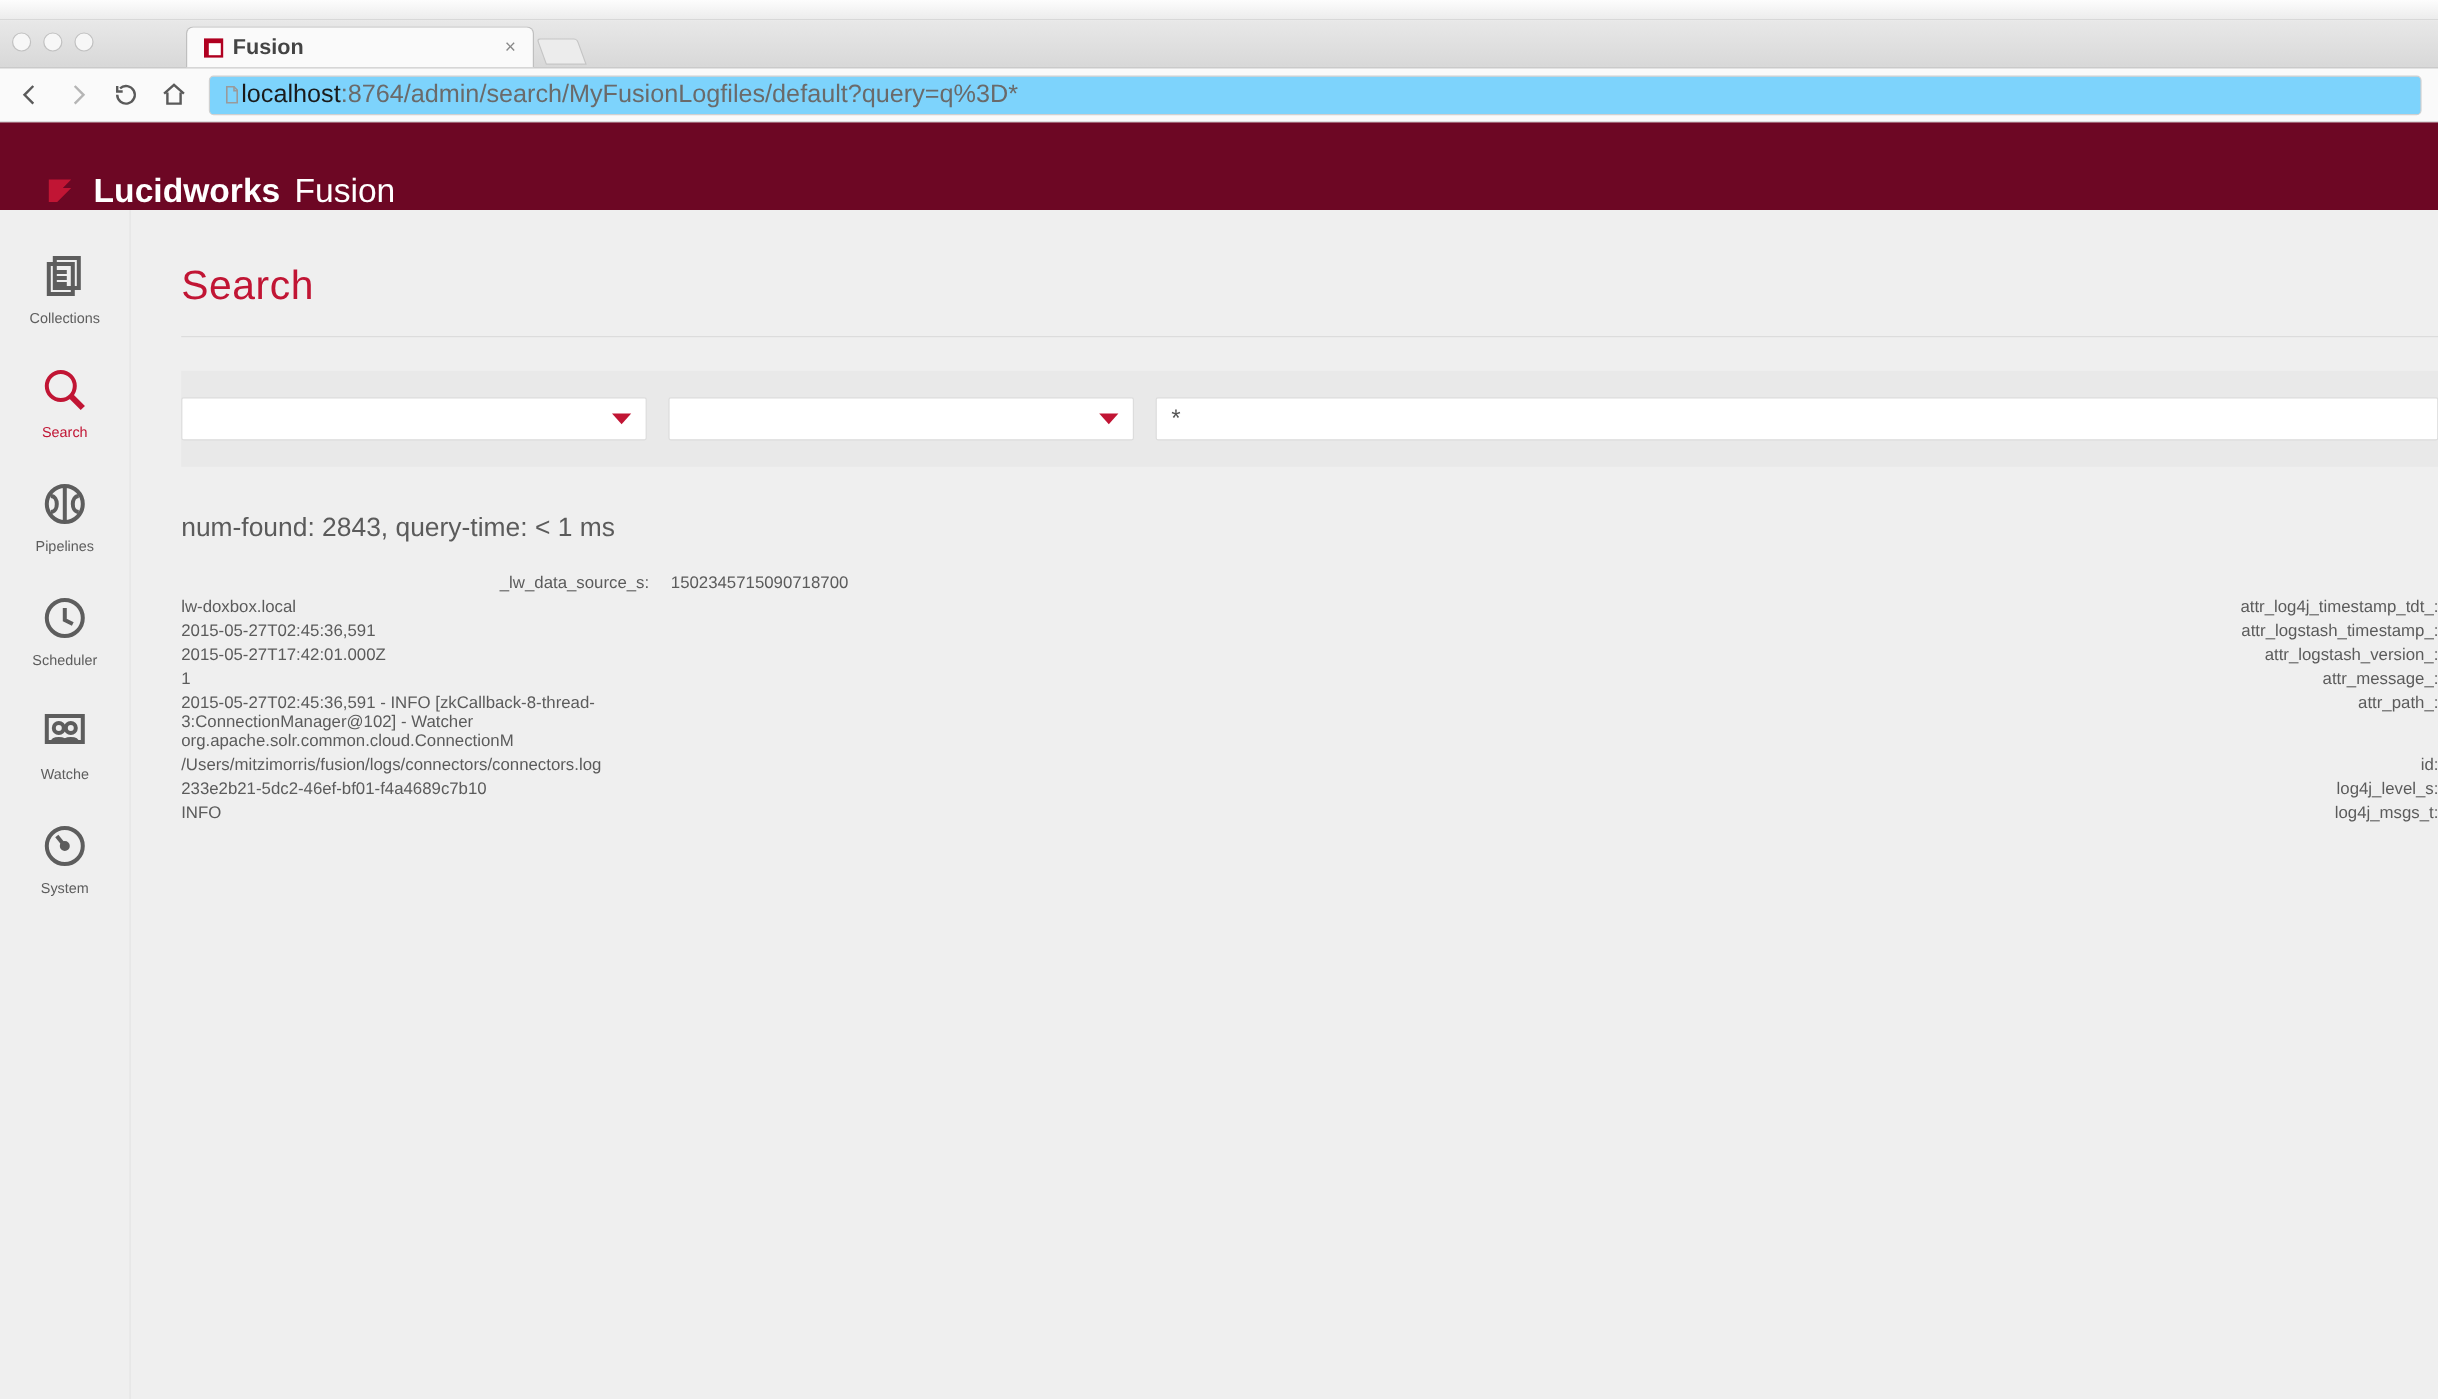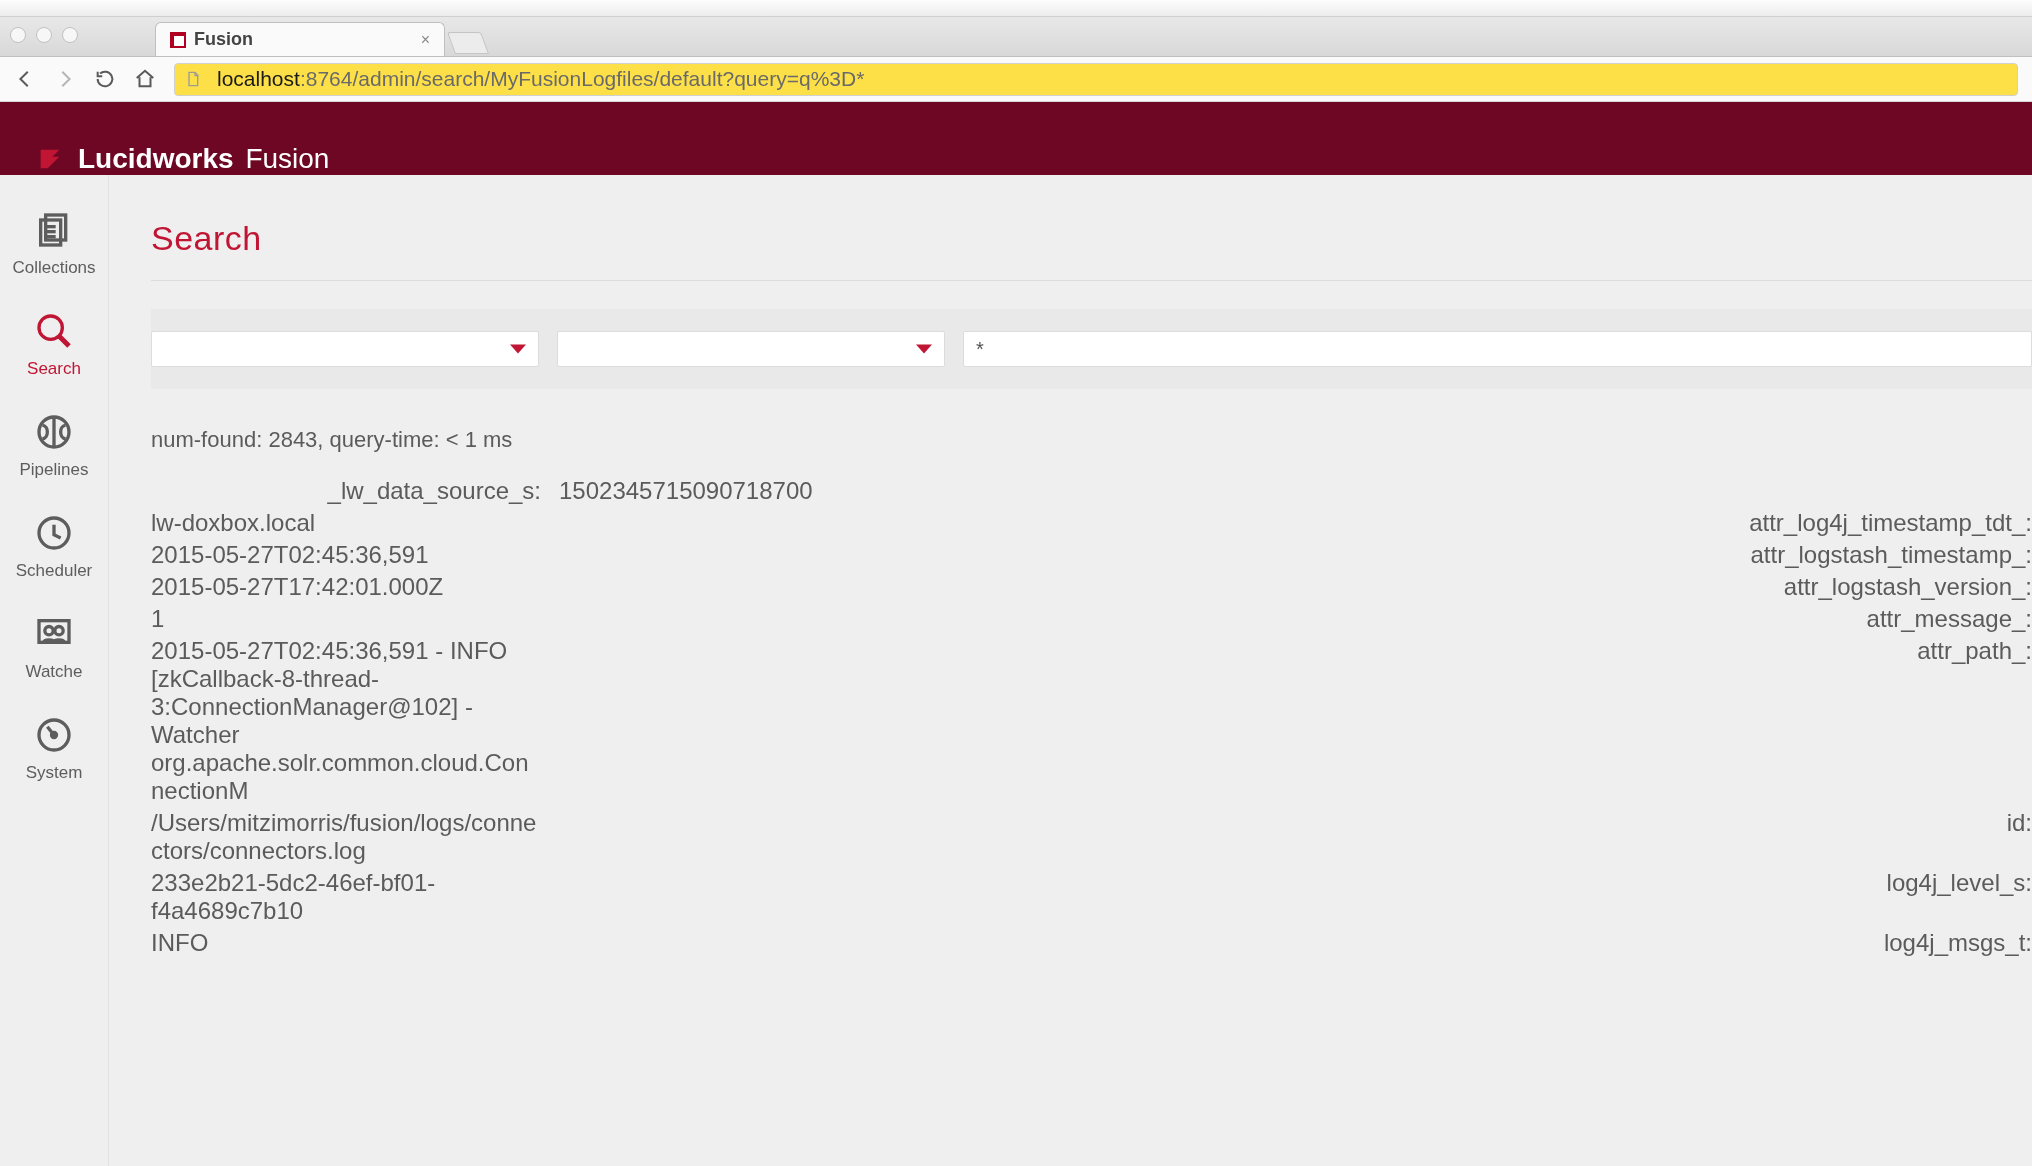--- a/index.html
+++ b/index.html
@@ -17,49 +17,49 @@
     .lw-mark{width:16px;height:16px;position:relative;}
     .lw-mark::before,.lw-mark::after{content:"";position:absolute;}
     .lw-mark::before{left:0;top:0;width:16px;height:16px;background:#b00020;}
     .lw-mark::after{left:4px;top:4px;width:10px;height:10px;background:#fff;}
     .newtab{width:34px;height:22px;margin-left:6px;margin-bottom:2px;background:#ececec;border:1px solid #c5c5c5;border-top-left-radius:3px;border-top-right-radius:3px;transform:skewX(20deg);}
 
     .toolbar{height:45px;background:#fafafa;border-bottom:1px solid #d6d6d6;display:flex;align-items:center;padding:0 14px;gap:18px;}
     .tbicon{width:22px;height:22px;display:flex;align-items:center;justify-content:center;}
     .tbicon svg{width:22px;height:22px;stroke:#5a5a5a;fill:none;stroke-width:2.2;}
     .tbicon.dim svg{stroke:#b5b5b5;}
-    .url{flex:1;height:33px;background:#fde047;border:1px solid #d0d0d0;border-radius:4px;display:flex;align-items:center;padding:0 10px;gap:16px;font-size:21px;color:#3a3a3a;}
+    .url{flex:1;height:33px;background:#7dd3fc;border:1px solid #d0d0d0;border-radius:4px;display:flex;align-items:center;padding:0 10px;gap:0;font-size:21px;color:#3a3a3a;}
     .url .host{color:#1a1a1a;}
     .url .path{color:#6a6a6a;}
 
     
     .fusionbar{height:73px;background:#6d0724;display:flex;align-items:flex-end;padding:0 36px;}
     .brand{display:flex;align-items:center;gap:14px;color:#fff;font-size:28px;}
     .brand .logo{width:28px;height:28px;position:relative;}
     .brand .logo svg{width:28px;height:28px;}
     .brand .b1{font-weight:700;}
     .brand .b2{font-weight:300;margin-left:4px;}
 
     .workspace{display:flex;height:calc(100vh - 17px - 40px - 45px - 73px);}
 
     .sidebar{width:109px;background:#efefef;border-right:1px solid #e2e2e2;display:flex;flex-direction:column;align-items:center;padding-top:20px;}
     .sbitem{width:100%;display:flex;flex-direction:column;align-items:center;gap:8px;padding:15px 0 18px;color:#5d5d5d;cursor:pointer;}
     .sbitem.active{color:#c11534;}
     .sbitem svg{width:40px;height:40px;stroke:currentColor;fill:none;stroke-width:2;}
-    .sbitem .lbl{font-size:17px;}
+    .sbitem .lbl{font-size:12px;}
 
     .main{flex:1;background:#efefef;padding:0 0 0 42px;overflow:hidden;}
     .pagetitle{font-size:34px;font-weight:300;color:#c11534;letter-spacing:.5px;padding-top:44px;}
     .rule{height:1px;background:#dcdcdc;margin:22px 0 28px;}
     .filters{background:#e9e9e9;padding:22px 0;display:flex;gap:18px;}
     .sel{width:388px;height:36px;background:#fff;border:1px solid #dcdcdc;border-radius:2px;position:relative;}
     .sel .caret{position:absolute;right:12px;top:50%;transform:translateY(-50%);width:0;height:0;border-left:8px solid transparent;border-right:8px solid transparent;border-top:9px solid #c11534;}
     .qinput{flex:1;height:36px;background:#fff;border:1px solid #dcdcdc;border-radius:2px;padding:0 12px;font-size:20px;color:#555;min-width:200px;}
     .summary{font-size:22px;color:#5b5b5b;margin:38px 0 24px;}
-    .doc{display:grid;grid-template-columns:390px 1fr;column-gap:18px;row-gap:4px;font-size:24px;color:#5b5b5b;}
+    .doc{display:grid;grid-template-columns:390px 1fr;column-gap:18px;row-gap:4px;font-size:14px;color:#5b5b5b;}
     .k{text-align:right;}
     .v{word-break:break-word;}
   </style>
 </head>
 <body>
 
 <div class="titlebar"></div>
 
 <div class="tabstrip">
   <div class="traffic">

